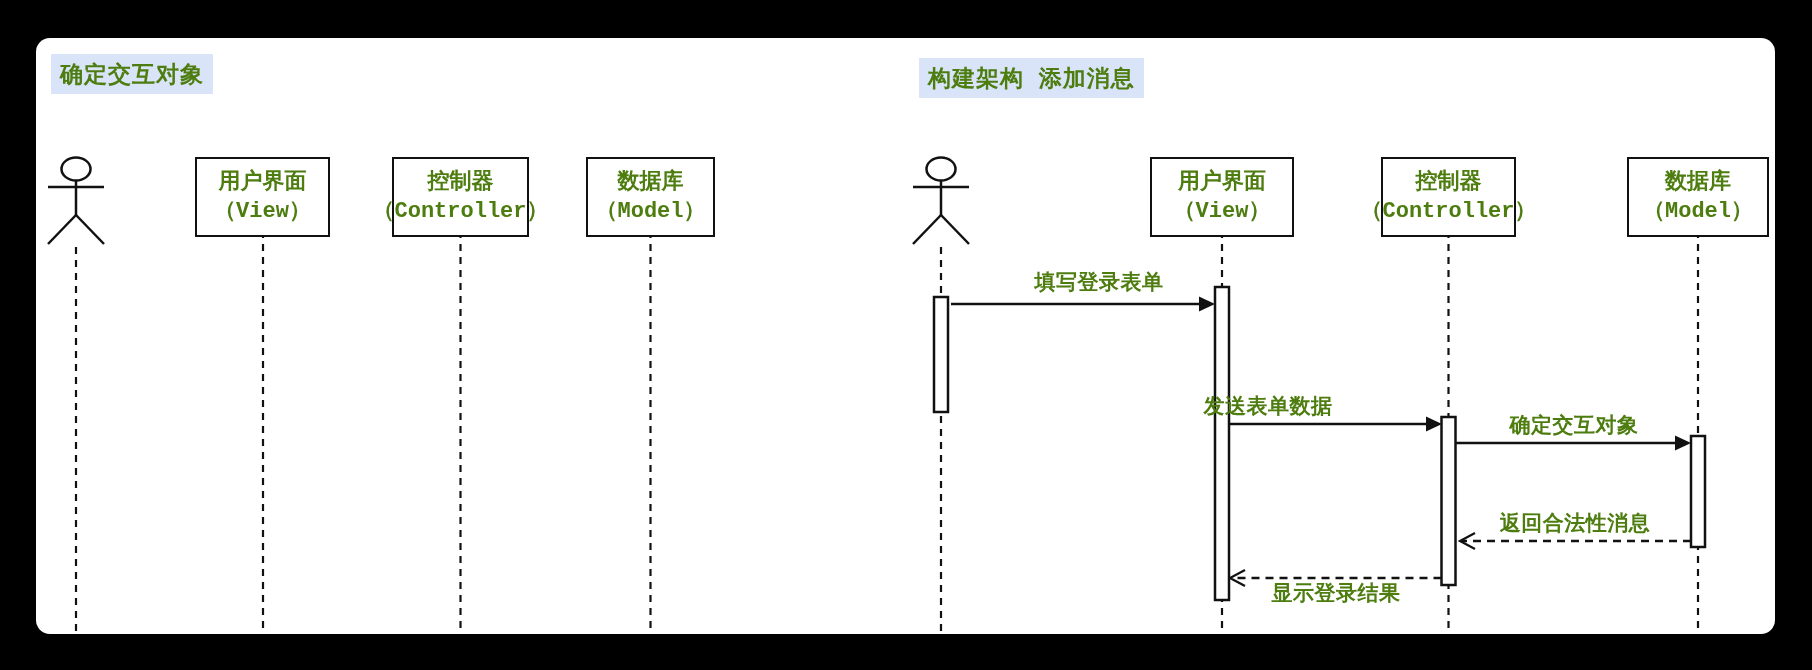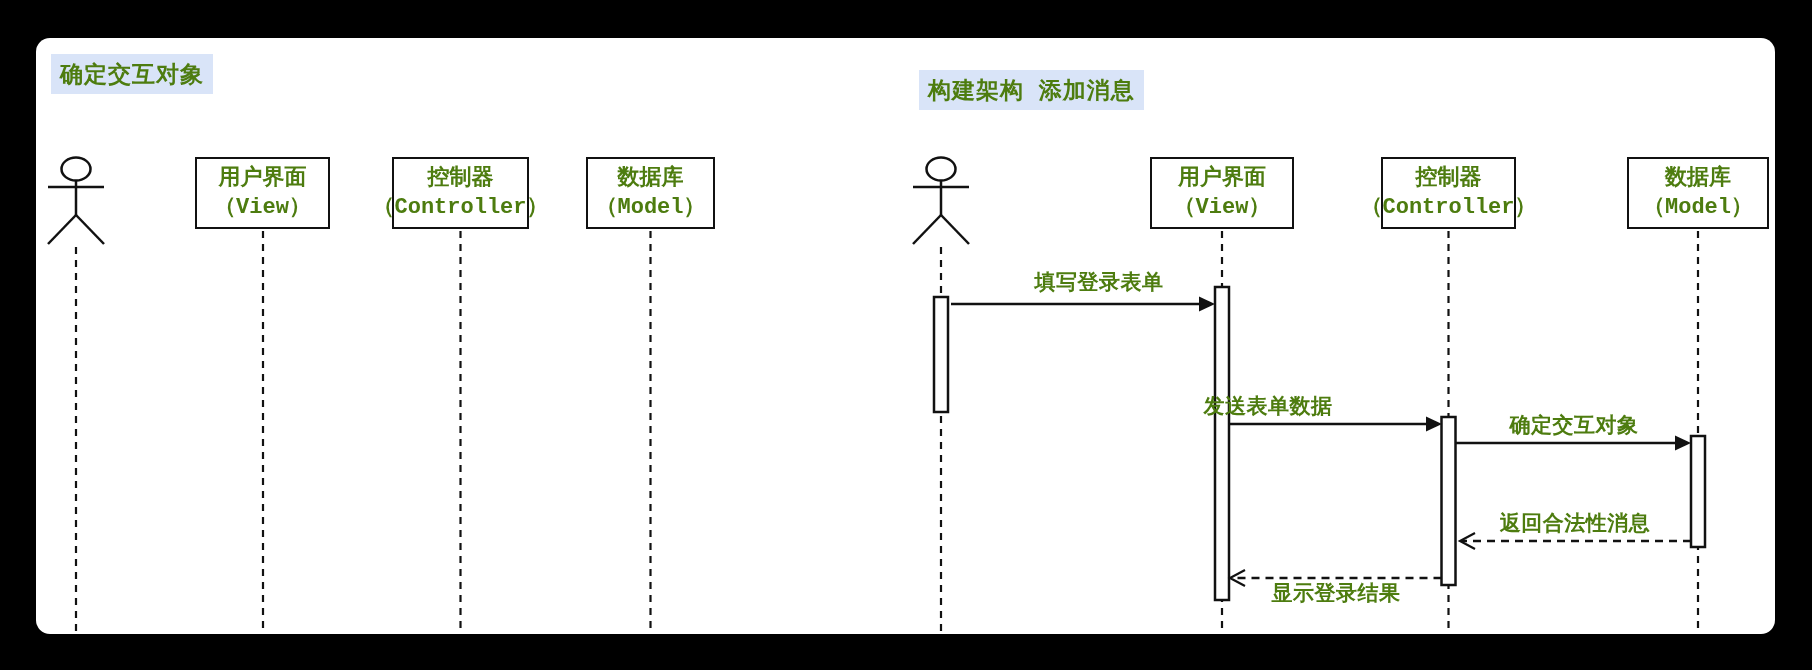--- a/index.html
+++ b/index.html
@@ -11,21 +11,21 @@
     position:absolute;left:36px;top:38px;width:1739px;height:596px;
     background:#fff;border-radius:14px;
   }
   .overlay{position:absolute;left:0;top:0;width:1812px;height:670px;}
   .section-title{
     position:absolute;height:40px;display:inline-flex;align-items:center;
     padding:0 9px;background:#d9e4f8;font-size:23px;font-weight:700;
     white-space:nowrap;letter-spacing:1px;
   }
   .obj-box{
-    position:absolute;box-sizing:border-box;height:72px;background:#fff;
+    position:absolute;box-sizing:border-box;height:80px;background:#fff;
     border:2.5px solid #111;display:flex;flex-direction:column;align-items:center;
     justify-content:center;font-weight:700;font-size:22px;line-height:1.32;
     white-space:nowrap;text-align:center;
   }
   .msg-label{
     position:absolute;transform:translateX(-50%);font-size:21px;font-weight:700;
     white-space:nowrap;letter-spacing:0.5px;
   }
   svg .stroke{stroke:#111;fill:none;}
 </style>
@@ -82,21 +82,21 @@
       <line class="stroke" x1="1691" y1="541" x2="1462" y2="541" stroke-width="2.4" stroke-dasharray="8 6"></line>
       <polyline class="stroke" points="1475,533 1460,541 1475,549" stroke-width="2.2"></polyline>
     </g>
     <g>
       <line class="stroke" x1="1441.5" y1="578" x2="1232" y2="578" stroke-width="2.4" stroke-dasharray="8 6"></line>
       <polyline class="stroke" points="1245,570 1230,578 1245,586" stroke-width="2.2"></polyline>
     </g>
   </svg>
 
   <div class="section-title" style="left:51px;top:54px;">确定交互对象</div>
-  <div class="section-title" style="left:919px;top:70px;">构建架构 添加消息</div>
+  <div class="section-title" style="left:919px;top:58px;">构建架构 添加消息</div>
 
   <div class="obj-box" style="left:195px;top:157px;width:135px;">
     <span>用户界面</span>
     <span>（View）</span>
   </div>
   <div class="obj-box" style="left:392px;top:157px;width:137px;">
     <span>控制器</span>
     <span>（Controller）</span>
   </div>
   <div class="obj-box" style="left:586px;top:157px;width:129px;">

